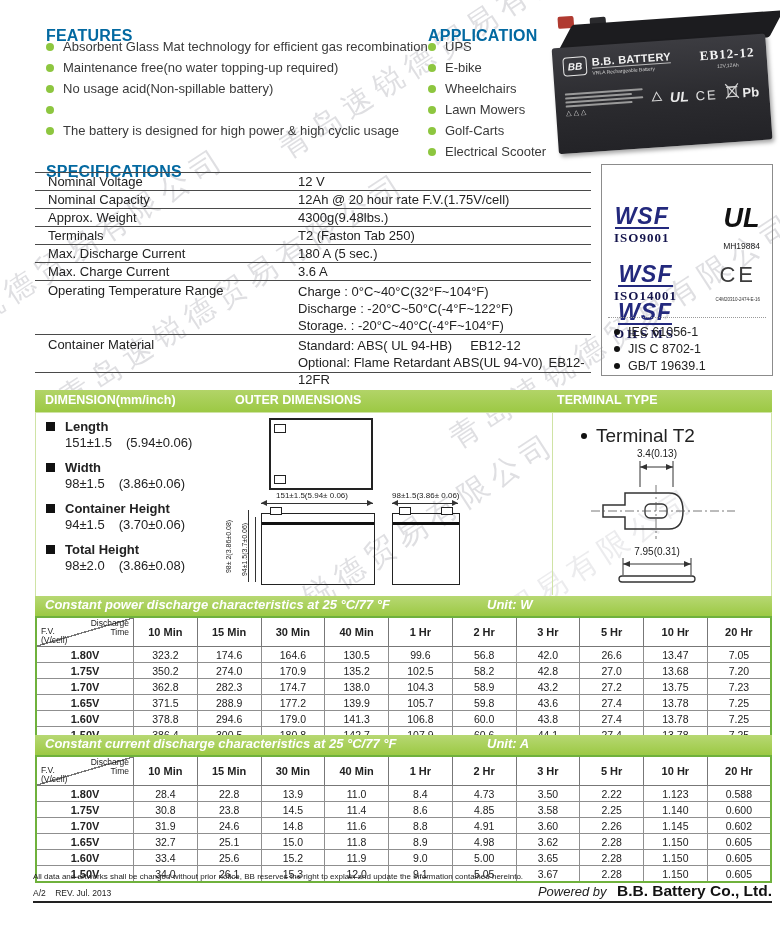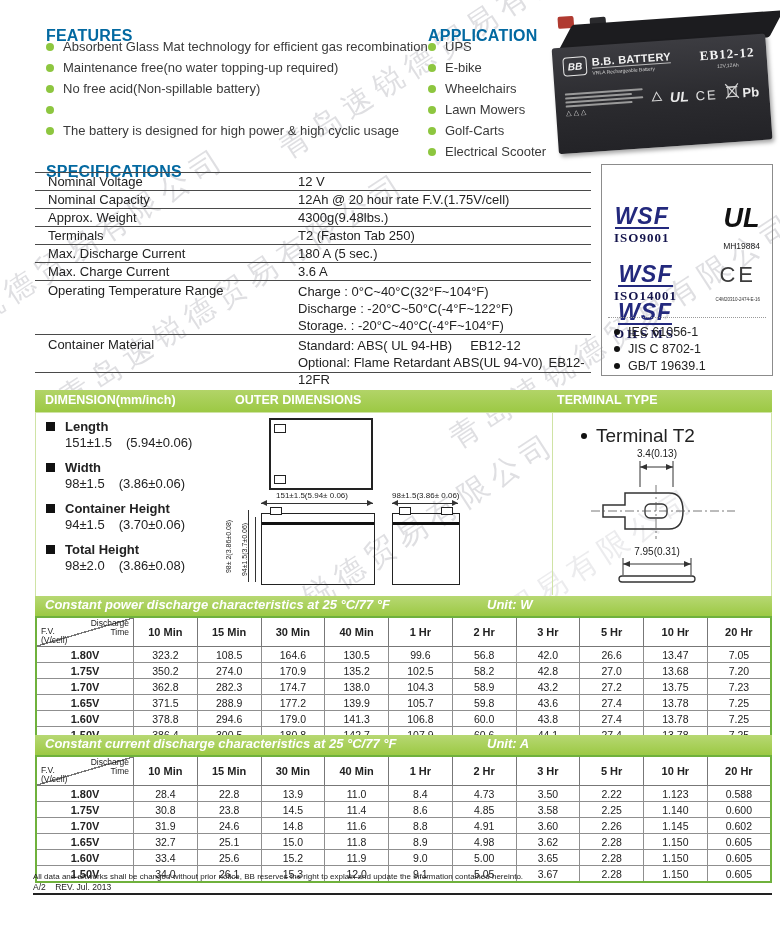--- a/index.html
+++ b/index.html
@@ -140,21 +140,21 @@
     <li>
         <span class="dot"></span>
         <span>Absorbent Glass Mat technology for efficient gas recombination</span>
       </li>
     <li>
         <span class="dot"></span>
         <span>Maintenance free(no water topping-up required)</span>
       </li>
     <li>
         <span class="dot"></span>
-        <span>No free acid(Non-spillable battery)</span>
+        <span>No usage acid(Non-spillable battery)</span>
       </li>
     <li>
         <span class="dot"></span>
       </li>
     <li>
         <span class="dot"></span>
         <span>The battery is designed for high power &amp; high cyclic usage</span>
       </li>
   </ul>
 
@@ -437,21 +437,21 @@
             <th>3 Hr</th>
             <th>5 Hr</th>
             <th>10 Hr</th>
             <th>20 Hr</th>
           </tr>
       </thead>
       <tbody>
           <tr>
             <td class="fv">1.80V</td>
             <td>323.2</td>
-            <td>108.5</td>
+            <td>174.6</td>
             <td>164.6</td>
             <td>130.5</td>
             <td>99.6</td>
             <td>56.8</td>
             <td>42.0</td>
             <td>26.6</td>
             <td>13.47</td>
             <td>7.05</td>
           </tr>
           <tr>
@@ -627,16 +627,20 @@
             <td>0.605</td>
           </tr>
         </tbody>
     </table>
   </div>
 
   <footer class="foot">
     <div class="foot-note">All data and artworks shall be changed without prior notice, BB reserves the right to explain and update the information contained hereinto.</div>
     <div class="foot-line">
       <span class="foot-rev">A/2    REV. Jul. 2013</span>
+      <span>
+        <span class="powered">Powered by</span>
+        <span class="company">B.B. Battery Co., Ltd.</span>
+      </span>
     </div>
   </footer>
 
 </div>
 
 </body></html>

